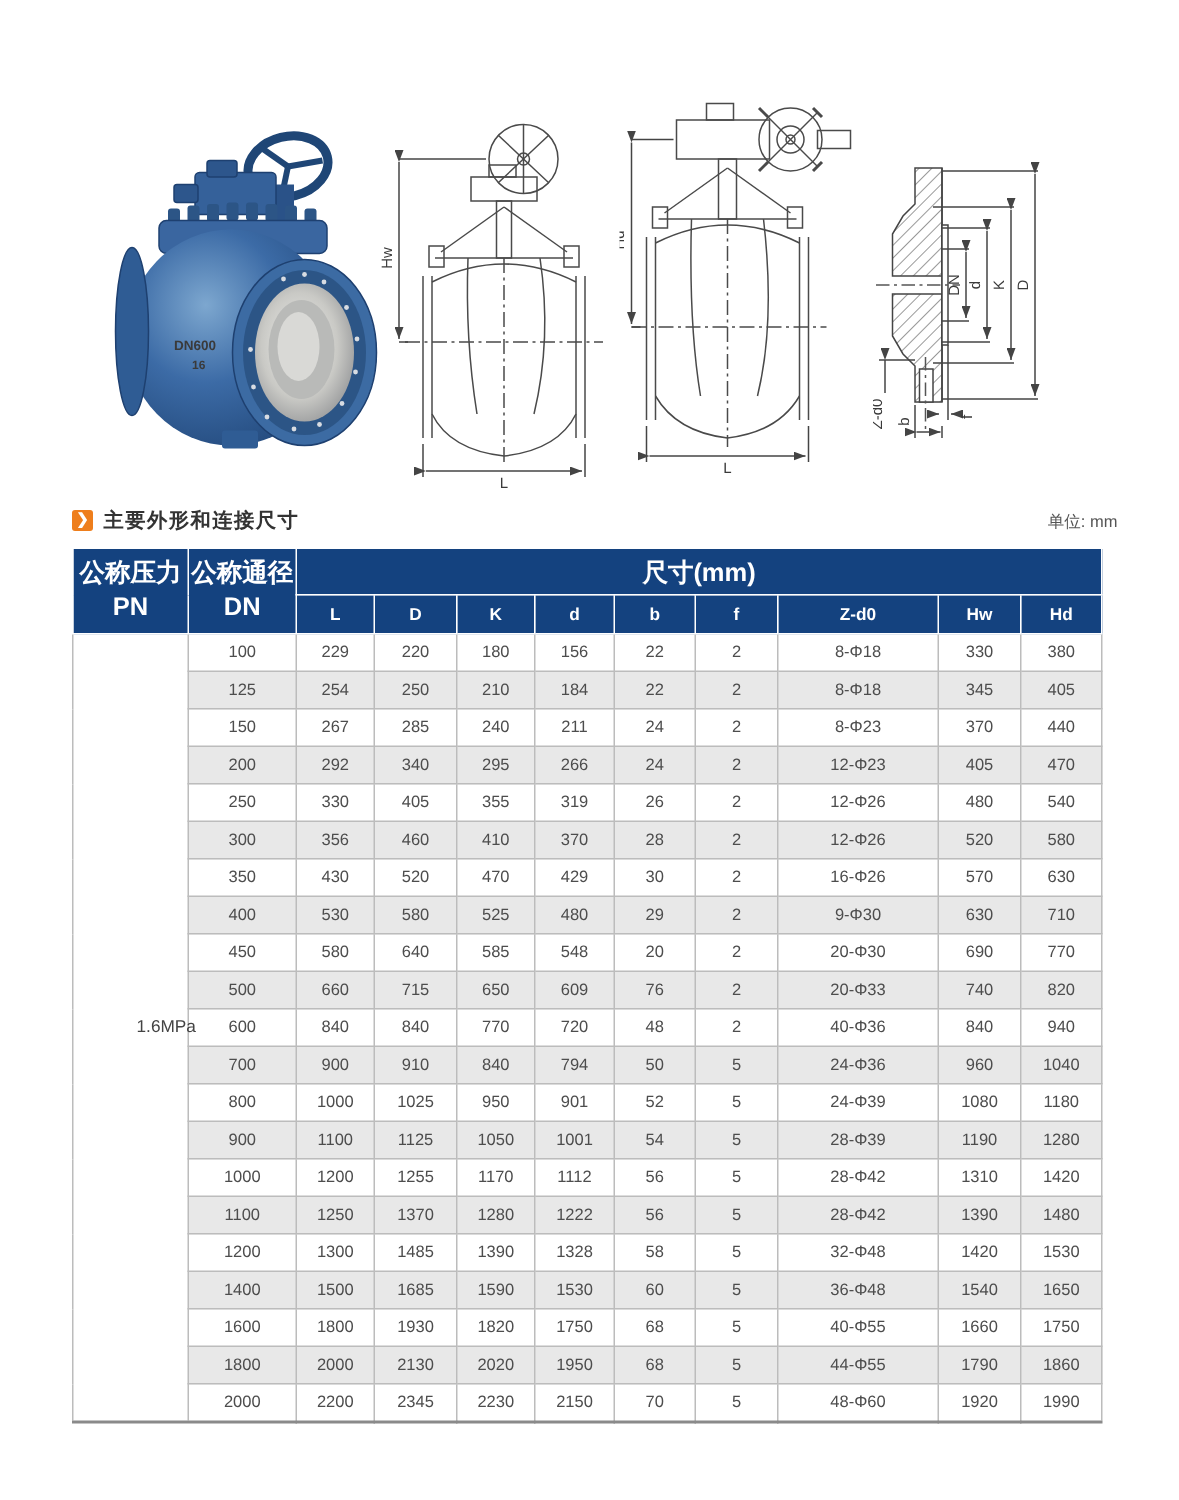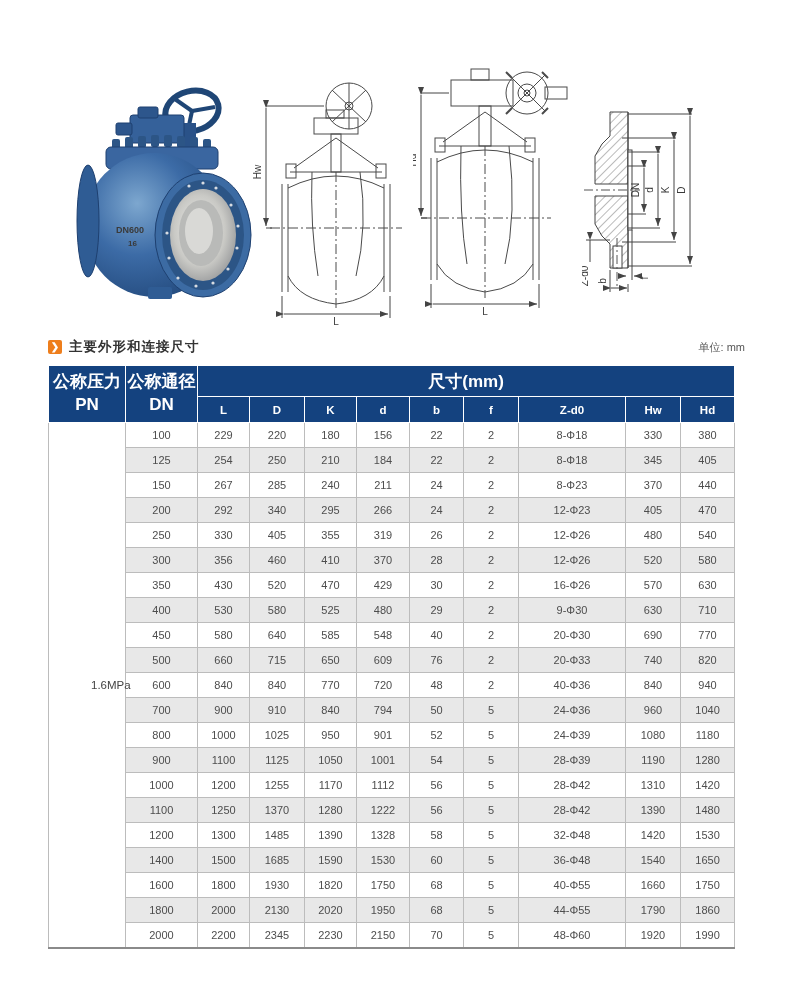--- a/index.html
+++ b/index.html
@@ -449,21 +449,21 @@
           <td>9-Φ30</td>
           <td>630</td>
           <td>710</td>
         </tr>
         <tr>
           <td>450</td>
           <td>580</td>
           <td>640</td>
           <td>585</td>
           <td>548</td>
-          <td>40</td>
+          <td>20</td>
           <td>2</td>
           <td>20-Φ30</td>
           <td>690</td>
           <td>770</td>
         </tr>
         <tr>
           <td>500</td>
           <td>660</td>
           <td>715</td>
           <td>650</td>

